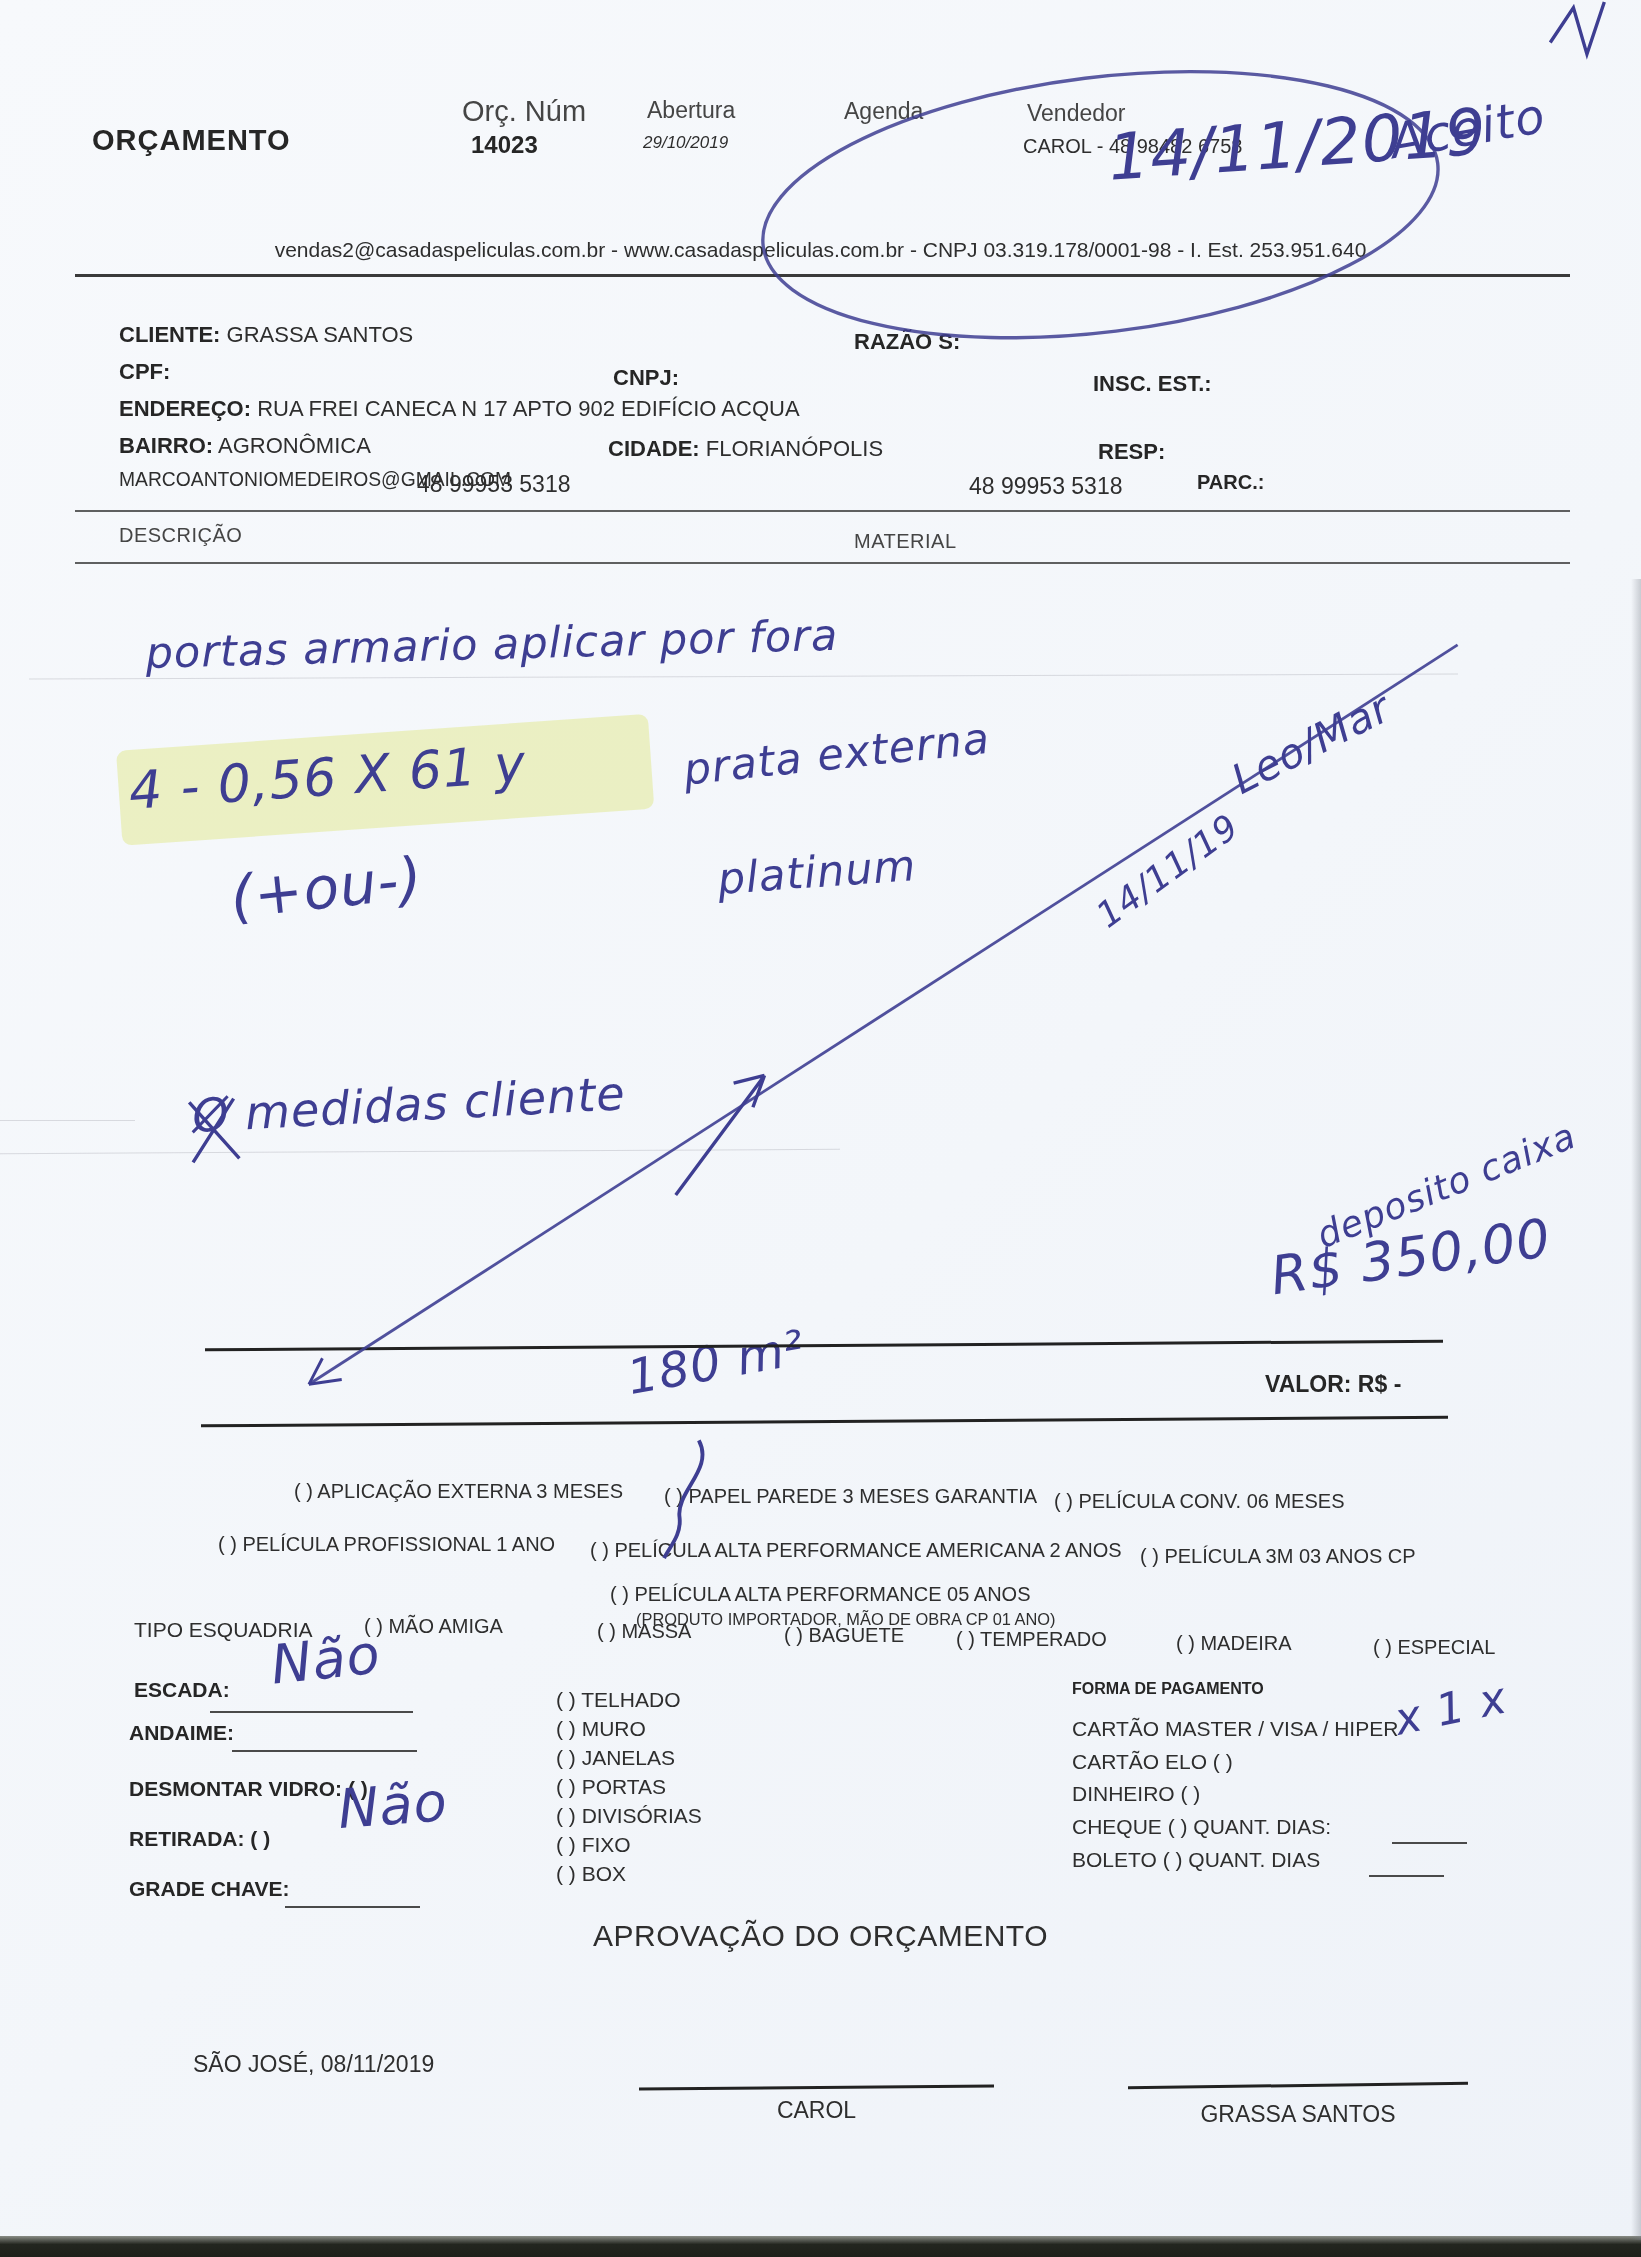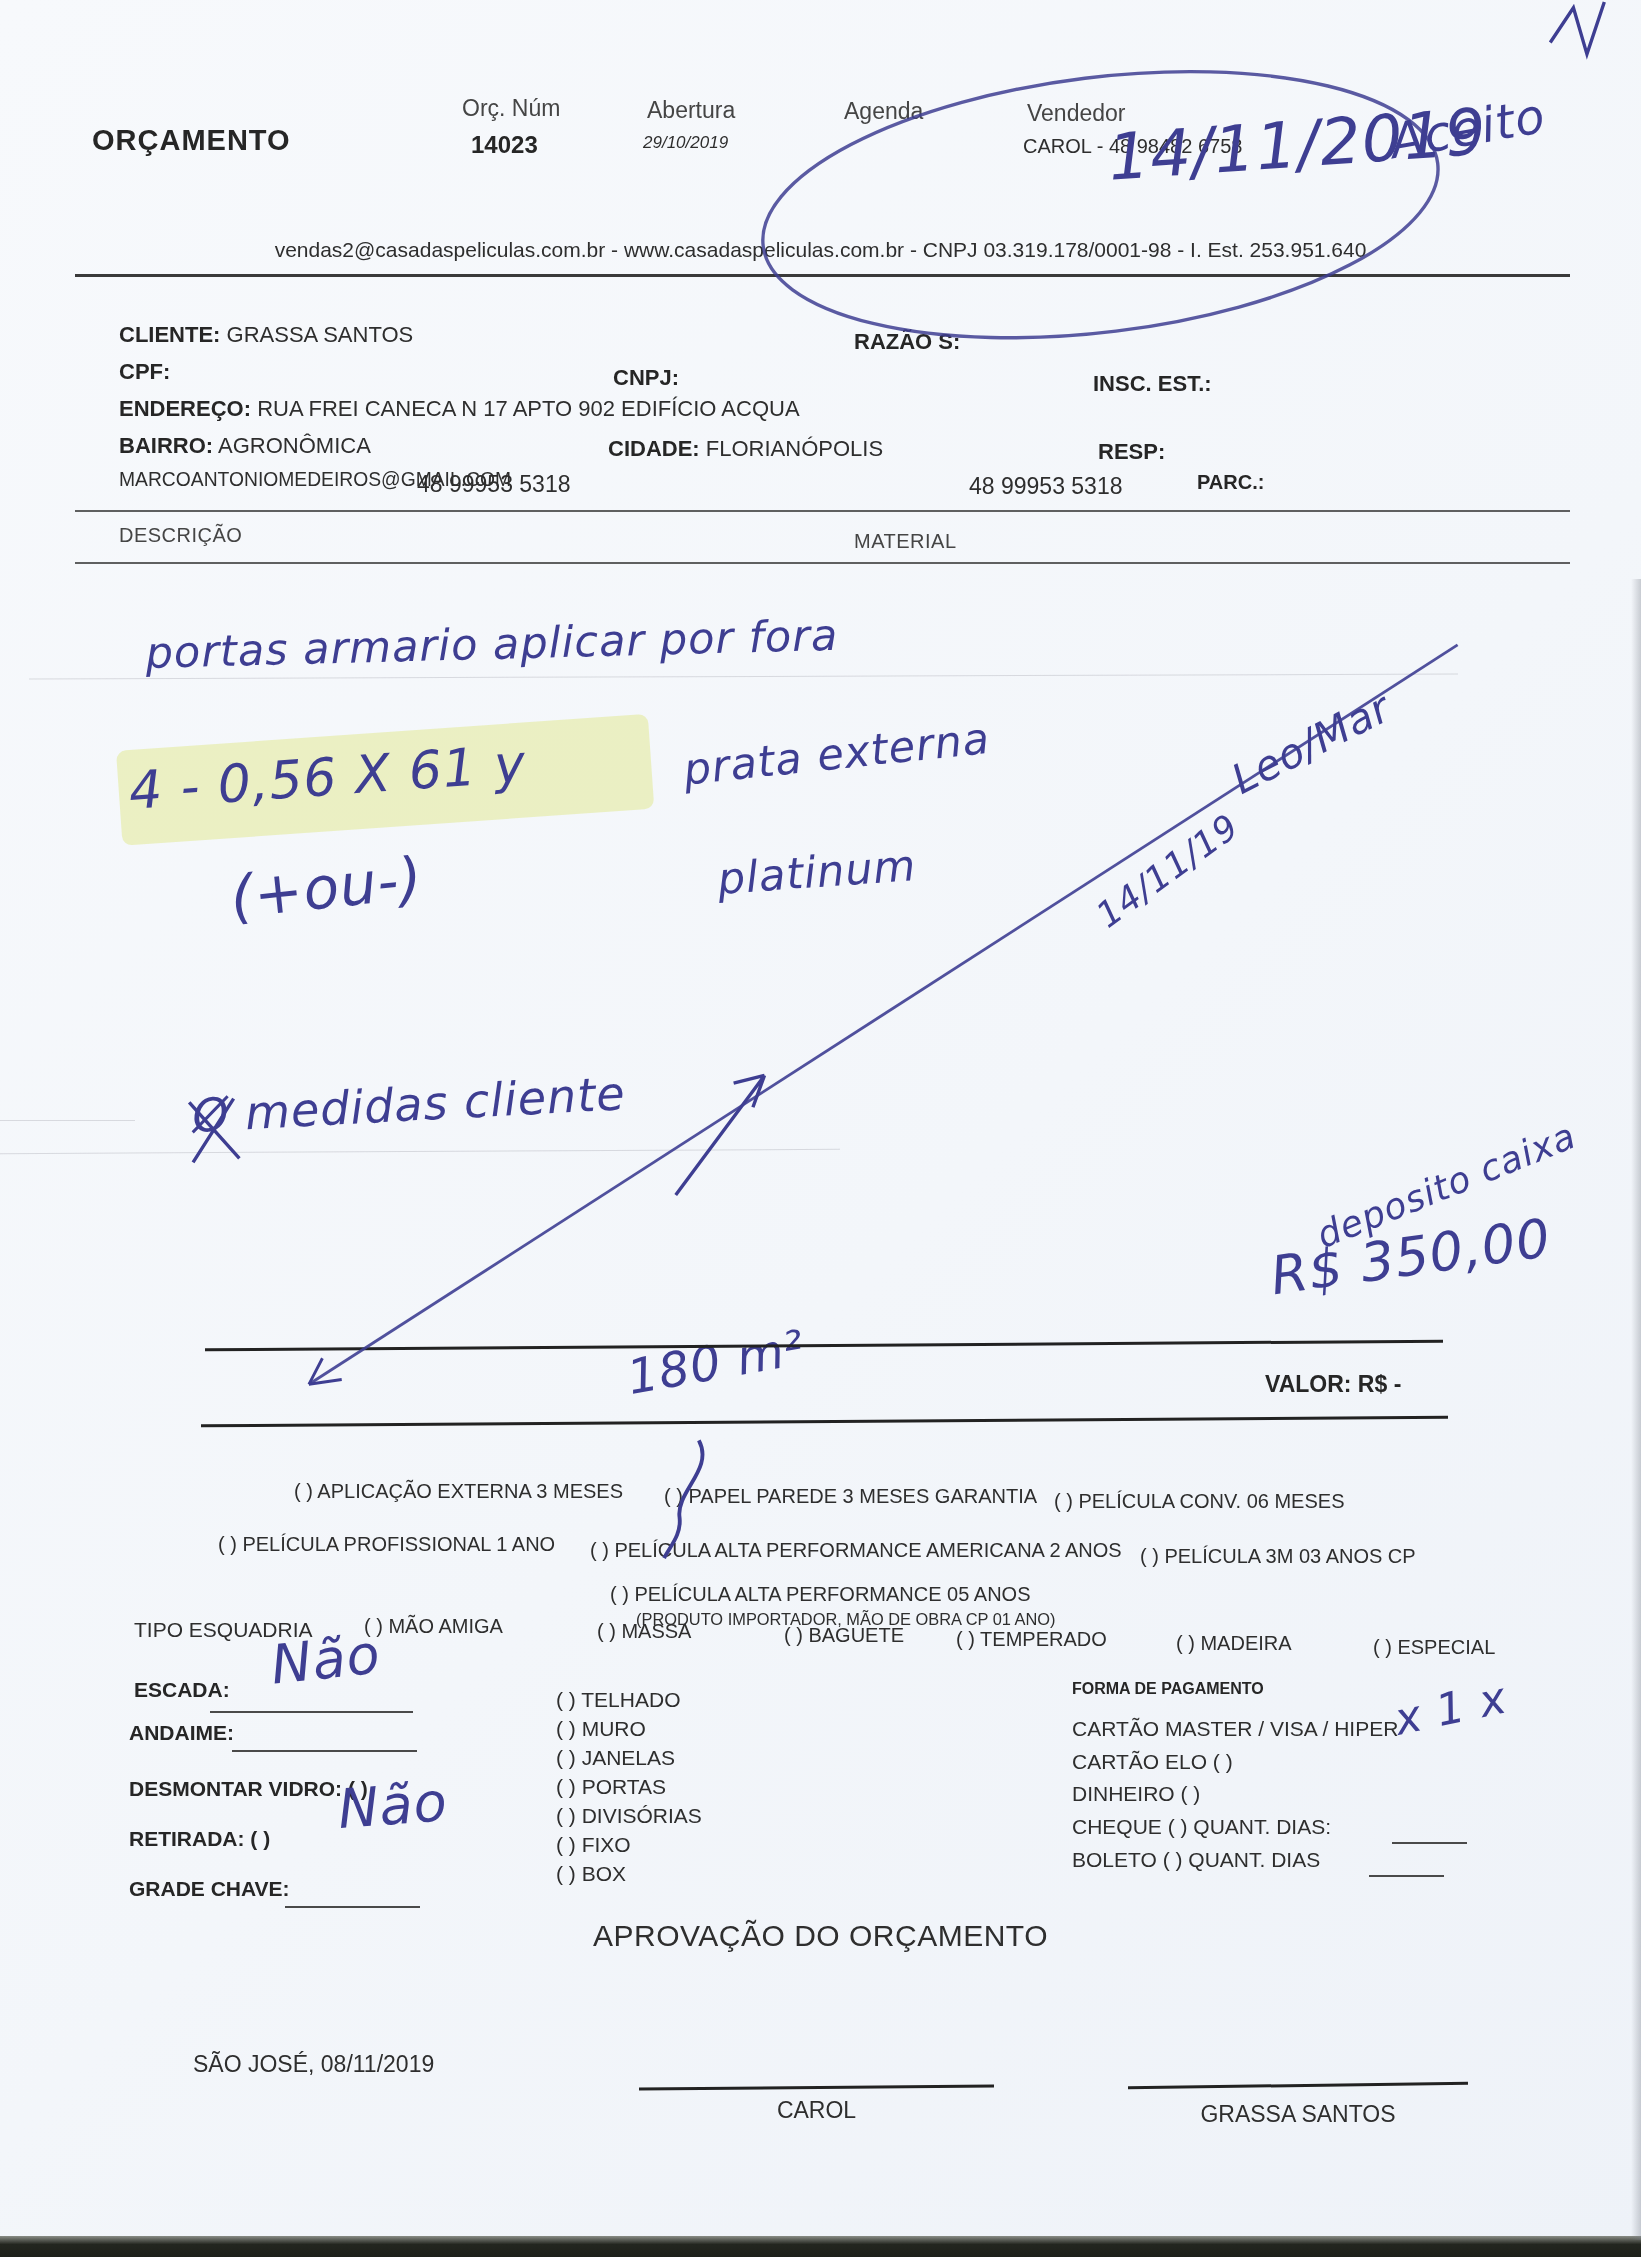--- a/index.html
+++ b/index.html
@@ -22,21 +22,21 @@
   .logo{font-weight:bold;font-style:italic;font-size:45px;letter-spacing:1px;color:#f5f7fb;
         -webkit-text-stroke:2.4px #1b1b1b;text-shadow:2.9px 2.9px 0 #6a6a6a;}
 </style>
 </head>
 <body>
 
 <div class="page">
 
   <div class="abs p lbl" style="left:92px;top:124px;font-size:29px;letter-spacing:1px;">ORÇAMENTO</div>
 
-  <div class="abs p muted" style="left:462px;top:95px;font-size:23px;">Orç. Núm</div>
+  <div class="abs p muted" style="left:462px;top:95px;font-size:29px;">Orç. Núm</div>
   <div class="abs p lbl" style="left:471px;top:131px;font-size:24px;">14023</div>
 
   <div class="abs p muted" style="left:647px;top:97px;font-size:23px;">Abertura</div>
   <div class="abs p" style="left:643px;top:133px;font-size:17px;font-style:italic;">29/10/2019</div>
 
   <div class="abs p muted" style="left:844px;top:98px;font-size:23px;">Agenda</div>
 
   <div class="abs p muted" style="left:1027px;top:100px;font-size:23px;">Vendedor</div>
   <div class="abs p" style="left:1023px;top:135px;font-size:20px;">CAROL - 48 98482 6758</div>
 

